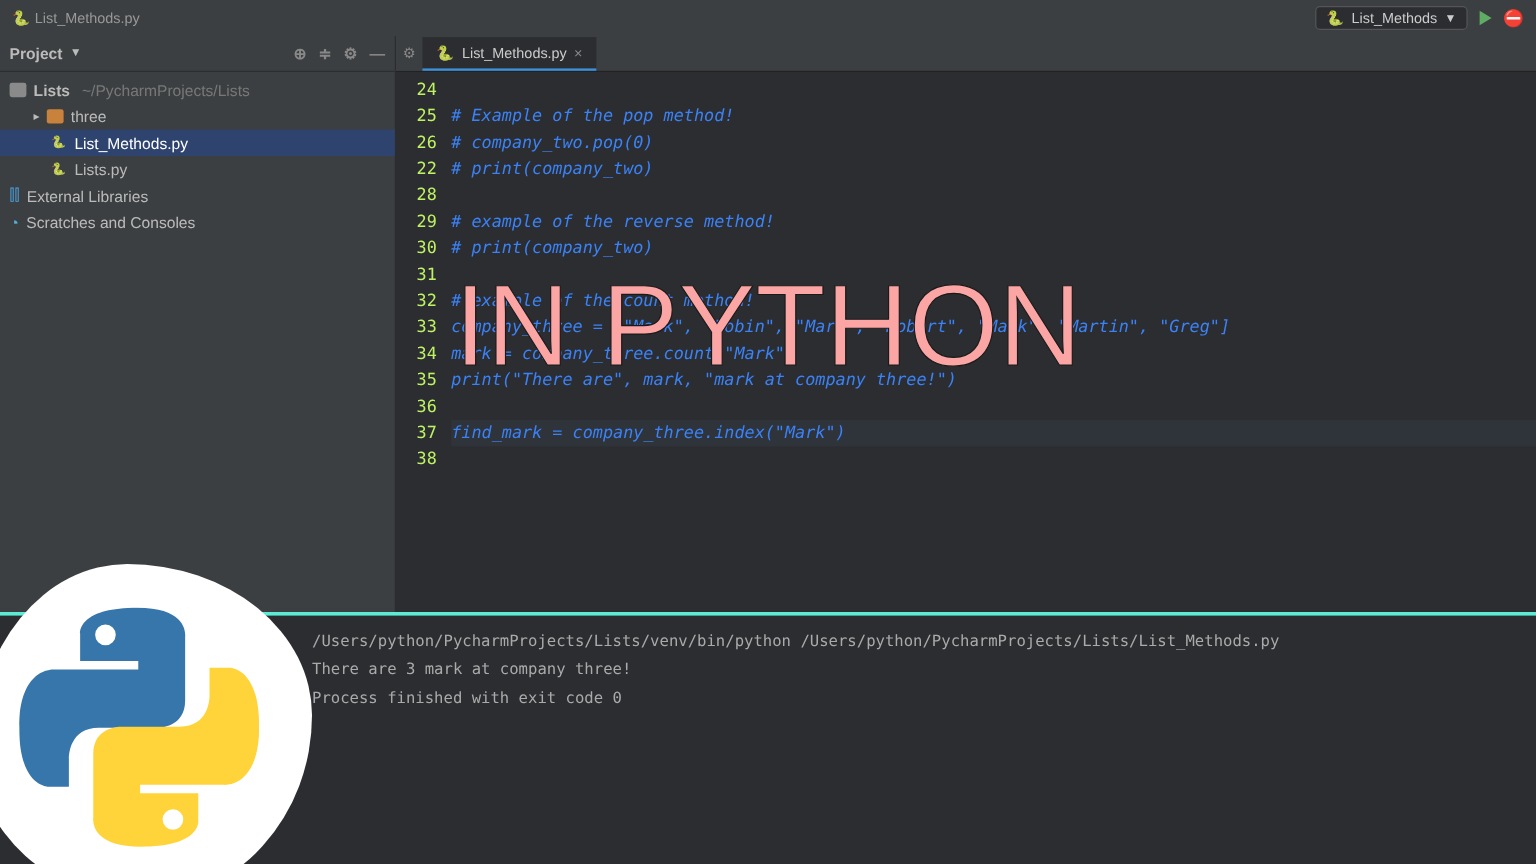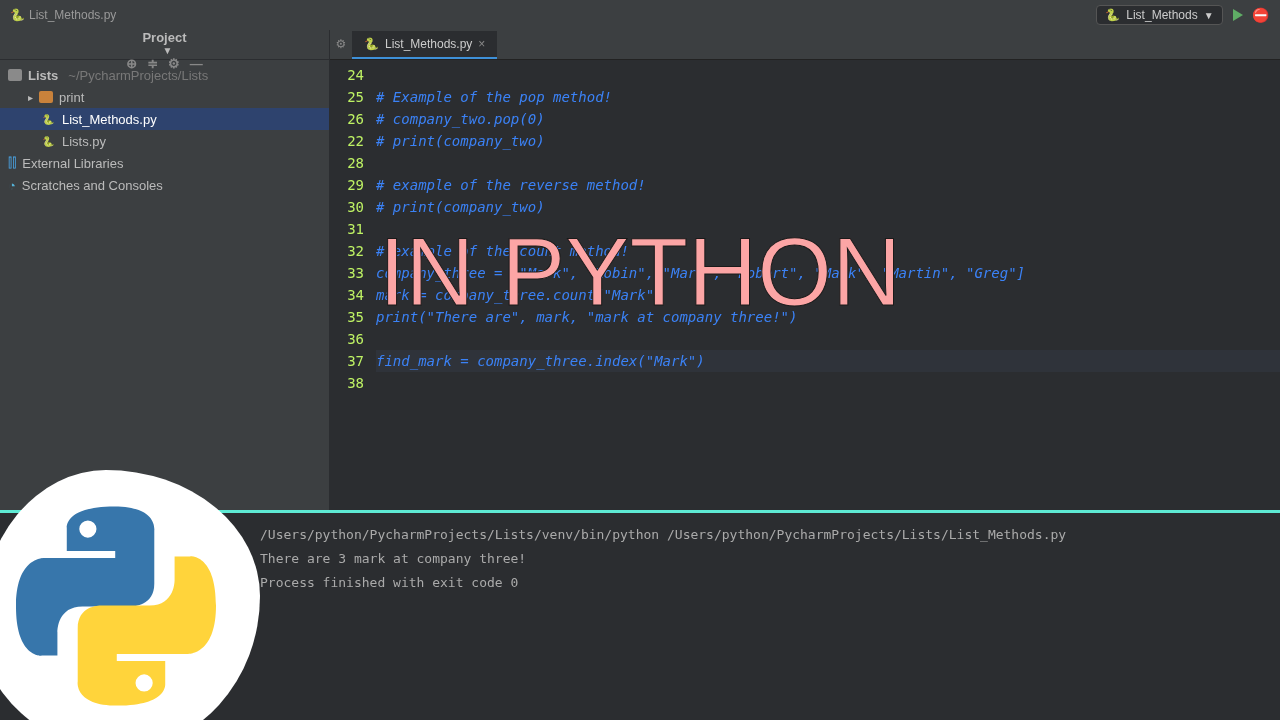--- a/index.html
+++ b/index.html
@@ -34,21 +34,20 @@
 .sidebar {
   width: 330px;
   background: #3c3f41;
   border-right: 1px solid #2b2d30;
   font-size: 13px;
 }
 .sidebar-header {
   height: 30px; display: flex; align-items: center;
   padding: 0 8px; color: #bbb; font-weight: bold;
   border-bottom: 1px solid #2b2d30;
-  flex-direction: column;
 }
 .sidebar-header .sh-spacer { flex: 1; }
 .sidebar-header .tool-icons { display: flex; gap: 10px; color: #888; }
 .tree { padding: 4px 0; }
 .tree-row {
   display: flex; align-items: center; gap: 6px;
   padding: 2px 8px; height: 22px;
   color: #bbb;
 }
 .tree-row.selected { background: #2e436e; color: #fff; }
@@ -185,21 +184,21 @@
     <div class="tree">
       <div class="tree-row">
         <span class="folder-icon grey"></span>
         <b>Lists</b>
         <span class="muted">~/PycharmProjects/Lists</span>
       </div>
       <div class="tree-row">
         <span class="indent" style="width:14px"></span>
         <span class="chevron">▸</span>
         <span class="folder-icon"></span>
-        <span>print</span>
+        <span>three</span>
       </div>
       <div class="tree-row selected">
         <span class="indent" style="width:28px"></span>
         <span class="pyfile-icon">🐍</span>
         <span>List_Methods.py</span>
       </div>
       <div class="tree-row">
         <span class="indent" style="width:28px"></span>
         <span class="pyfile-icon">🐍</span>
         <span>Lists.py</span>

